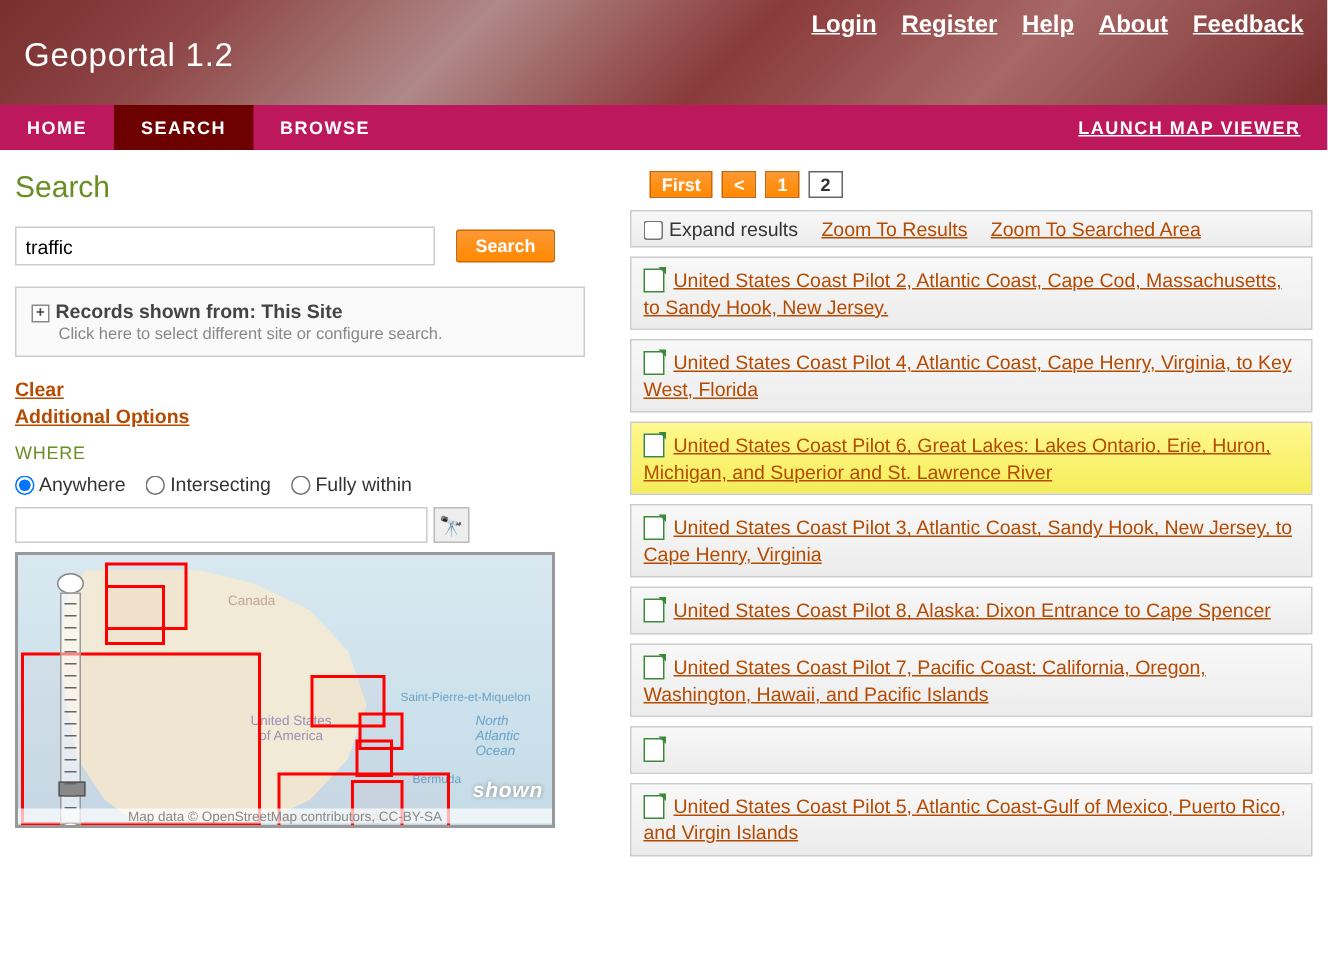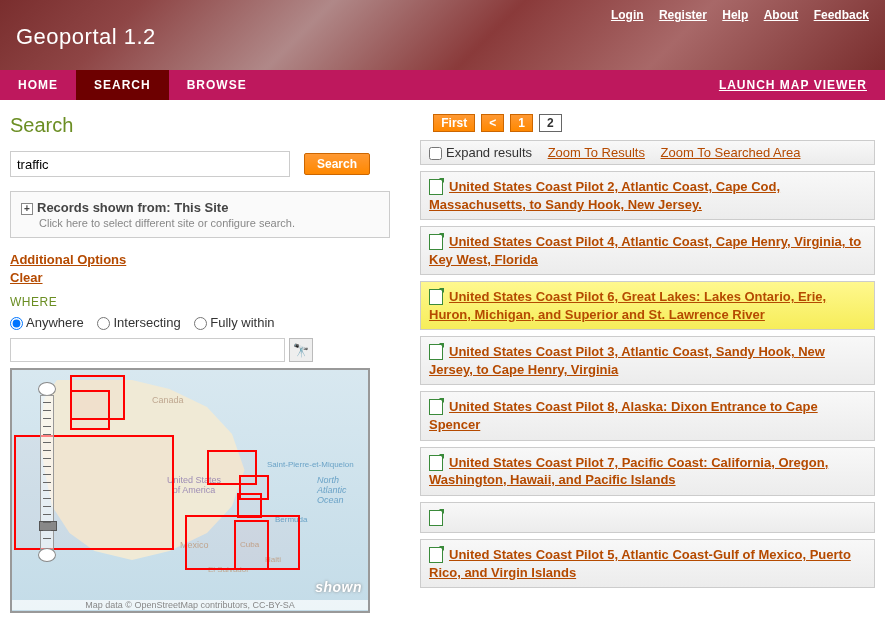--- a/index.html
+++ b/index.html
@@ -1,21 +1,21 @@
 <!DOCTYPE html>
 <html><head>
 <meta charset="utf-8">
 <style>
 *{box-sizing:border-box;margin:0;padding:0}
 body{font-family:Verdana,Arial,sans-serif;font-size:12px;color:#333;width:885px;background:#fff}
 a{color:#8B4513;text-decoration:underline;cursor:pointer}
 
 .banner{height:70px;background:linear-gradient(135deg,#7a2e2e 0%,#8e4545 15%,#b08888 35%,#8a3a3a 55%,#a86868 75%,#7a2e2e 100%);position:relative;color:#fff;padding:0 16px}
 .banner h1{font-size:22px;font-weight:normal;padding-top:24px;font-family:Verdana,sans-serif;letter-spacing:.5px}
-.top-links{position:absolute;top:8px;right:16px;font-size:12px}
+.top-links{position:absolute;top:8px;right:16px;font-size:16px}
 .top-links a{color:#fff;font-weight:bold;margin-left:12px}
 
 .nav{background:#be185d;height:30px;display:flex;align-items:stretch;position:relative}
 .nav-item{color:#fff;font-weight:bold;font-size:12px;letter-spacing:1px;padding:0 18px;display:flex;align-items:center;cursor:pointer;text-decoration:none}
 .nav-item.active{background:#6d0000}
 .nav-right{position:absolute;right:18px;top:0;height:30px;display:flex;align-items:center;color:#fff;font-weight:bold;font-size:12px;letter-spacing:1px;cursor:pointer}
 
 .content{padding:14px 10px;display:flex;gap:30px}
 .left-col{width:380px;flex-shrink:0}
 .right-col{flex:1;min-width:0}
@@ -33,21 +33,21 @@
 
 .opt-link{display:block;color:#b54a00;font-weight:bold;text-decoration:underline;margin-bottom:3px;font-size:13px}
 .where-lbl{color:#6b8e23;font-size:12px;margin:10px 0 6px;letter-spacing:.5px}
 .radio-row{margin-bottom:8px;font-size:13px}
 .radio-row label{margin-right:10px}
 .radio-row input{vertical-align:middle;margin-right:3px}
 .loc-row{display:flex;gap:4px;margin-bottom:6px}
 .loc-input{flex:none;width:275px;height:24px;border:1px solid #ccc;padding:0 4px}
 .binoc{width:24px;height:24px;border:1px solid #bbb;background:#eee;display:flex;align-items:center;justify-content:center;cursor:pointer;font-size:13px}
 
-.map-wrap{width:360px;height:245px;border:2px solid #999;position:relative;background:linear-gradient(180deg,#d8e8f0 0%,#c4dce8 100%);overflow:hidden}
+.map-wrap{width:360px;height:184px;border:2px solid #999;position:relative;background:linear-gradient(180deg,#d8e8f0 0%,#c4dce8 100%);overflow:hidden}
 .land{position:absolute;background:#f0ead6}
 .land.na{left:20px;top:10px;width:250px;height:180px;clip-path:polygon(10% 0%,40% 0%,55% 5%,70% 15%,80% 30%,85% 50%,80% 70%,70% 85%,55% 95%,40% 100%,25% 95%,15% 85%,8% 70%,5% 50%,3% 30%,5% 10%)}
 .ocean-lbl{position:absolute;font-size:9px;color:#6ba3c7;font-style:italic}
 .land-lbl{position:absolute;font-size:9px;color:#bfa891}
 .land-lbl.sm{font-size:8px}
 .land-lbl.purple{color:#9e8eb5}
 .land-lbl.blue{color:#6ba3c7}
 .redbox{position:absolute;border:2px solid #ff0000;background:rgba(255,0,0,0.02)}
 .zoom-slider{position:absolute;left:28px;top:25px;width:14px;height:155px;background:rgba(255,255,255,0.5);border:1px solid #999}
 .zoom-slider .tick{position:absolute;left:2px;right:2px;height:1px;background:#666}
@@ -59,21 +59,21 @@
 .results-hdr{display:flex;align-items:center;gap:6px;margin-bottom:8px;font-size:13px;color:#555}
 .pager-btn{display:inline-block;background:linear-gradient(#ff9933,#ff8800);color:#fff;font-weight:bold;border:1px solid #cc6600;padding:1px 7px;font-size:12px;cursor:pointer;text-decoration:none}
 .pager-btn.current{background:#fff;color:#333;border:1px solid #666}
 
 .expand-row{border:1px solid #ccc;background:linear-gradient(#f8f8f8,#ececec);padding:4px 8px;margin-bottom:6px;font-size:13px}
 .expand-row input{vertical-align:middle;margin-right:4px}
 .expand-row a{color:#b54a00;font-weight:normal;margin-left:12px}
 
 .result-item{border:1px solid #ccc;background:linear-gradient(#f8f8f8,#ececec);padding:6px 8px;margin-bottom:6px;font-size:13px;line-height:1.35}
 .result-item.hl{background:linear-gradient(#fff88e,#f6ed5a)}
-.result-item a{color:#b54a00;font-weight:bold}
+.result-item a{color:#b54a00;font-weight:normal}
 .doc-icon{display:inline-block;width:14px;height:16px;margin-right:6px;vertical-align:text-top;position:relative}
 .doc-icon::before{content:"";position:absolute;inset:0;background:#fff;border:1px solid #3a8a3a}
 .doc-icon::after{content:"";position:absolute;right:-1px;top:-1px;width:0;height:0;border-left:5px solid #3a8a3a;border-top:5px solid transparent;transform:rotate(180deg)}
 </style>
 </head>
 <body>
 
 <div class="banner">
   <div class="top-links">
     <a>Login</a>
@@ -99,22 +99,22 @@
     <div class="search-row">
       <input class="search-input" value="traffic" style="">
       <button class="btn-orange">Search</button>
     </div>
 
     <div class="config-box">
       <div class="hdr"><span class="plus-icon">+</span><span>Records shown from: This Site</span></div>
       <div class="sub">Click here to select different site or configure search.</div>
     </div>
 
+    <a class="opt-link">Clear</a>
     <a class="opt-link">Additional Options</a>
-    <a class="opt-link">Clear</a>
 
     <div class="where-lbl">WHERE</div>
     <div class="radio-row">
       <label><input type="radio" name="w" checked="" style=""><span>Anywhere</span></label>
       <label><input type="radio" name="w" style=""><span>Intersecting</span></label>
       <label><input type="radio" name="w" style=""><span>Fully within</span></label>
     </div>
     <div class="loc-row">
       <input class="loc-input" value="" style="">
       <div class="binoc">🔭</div>

